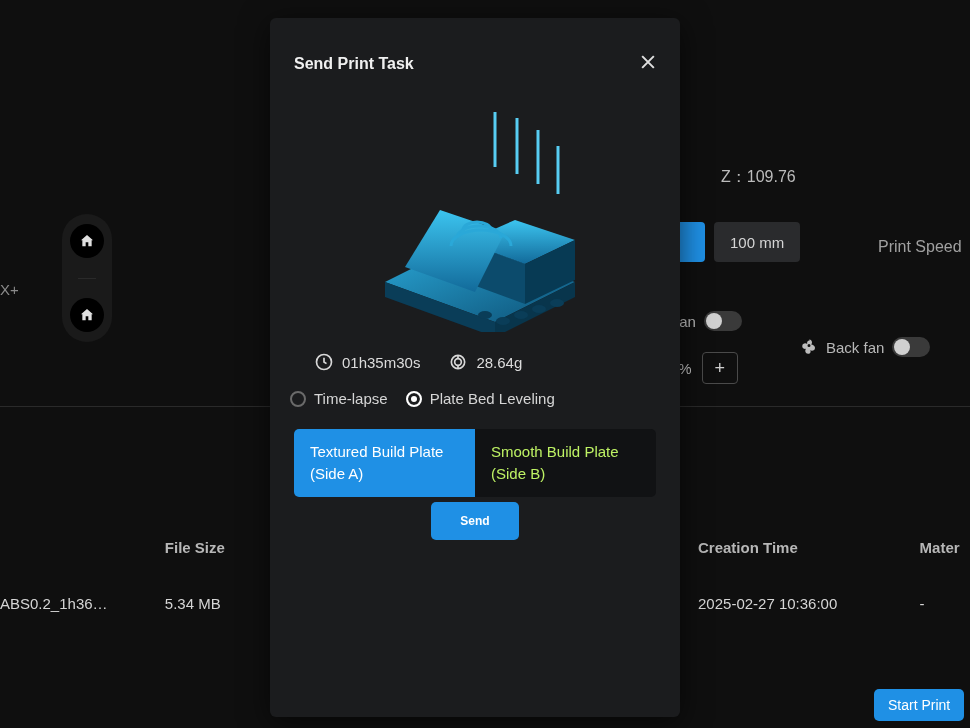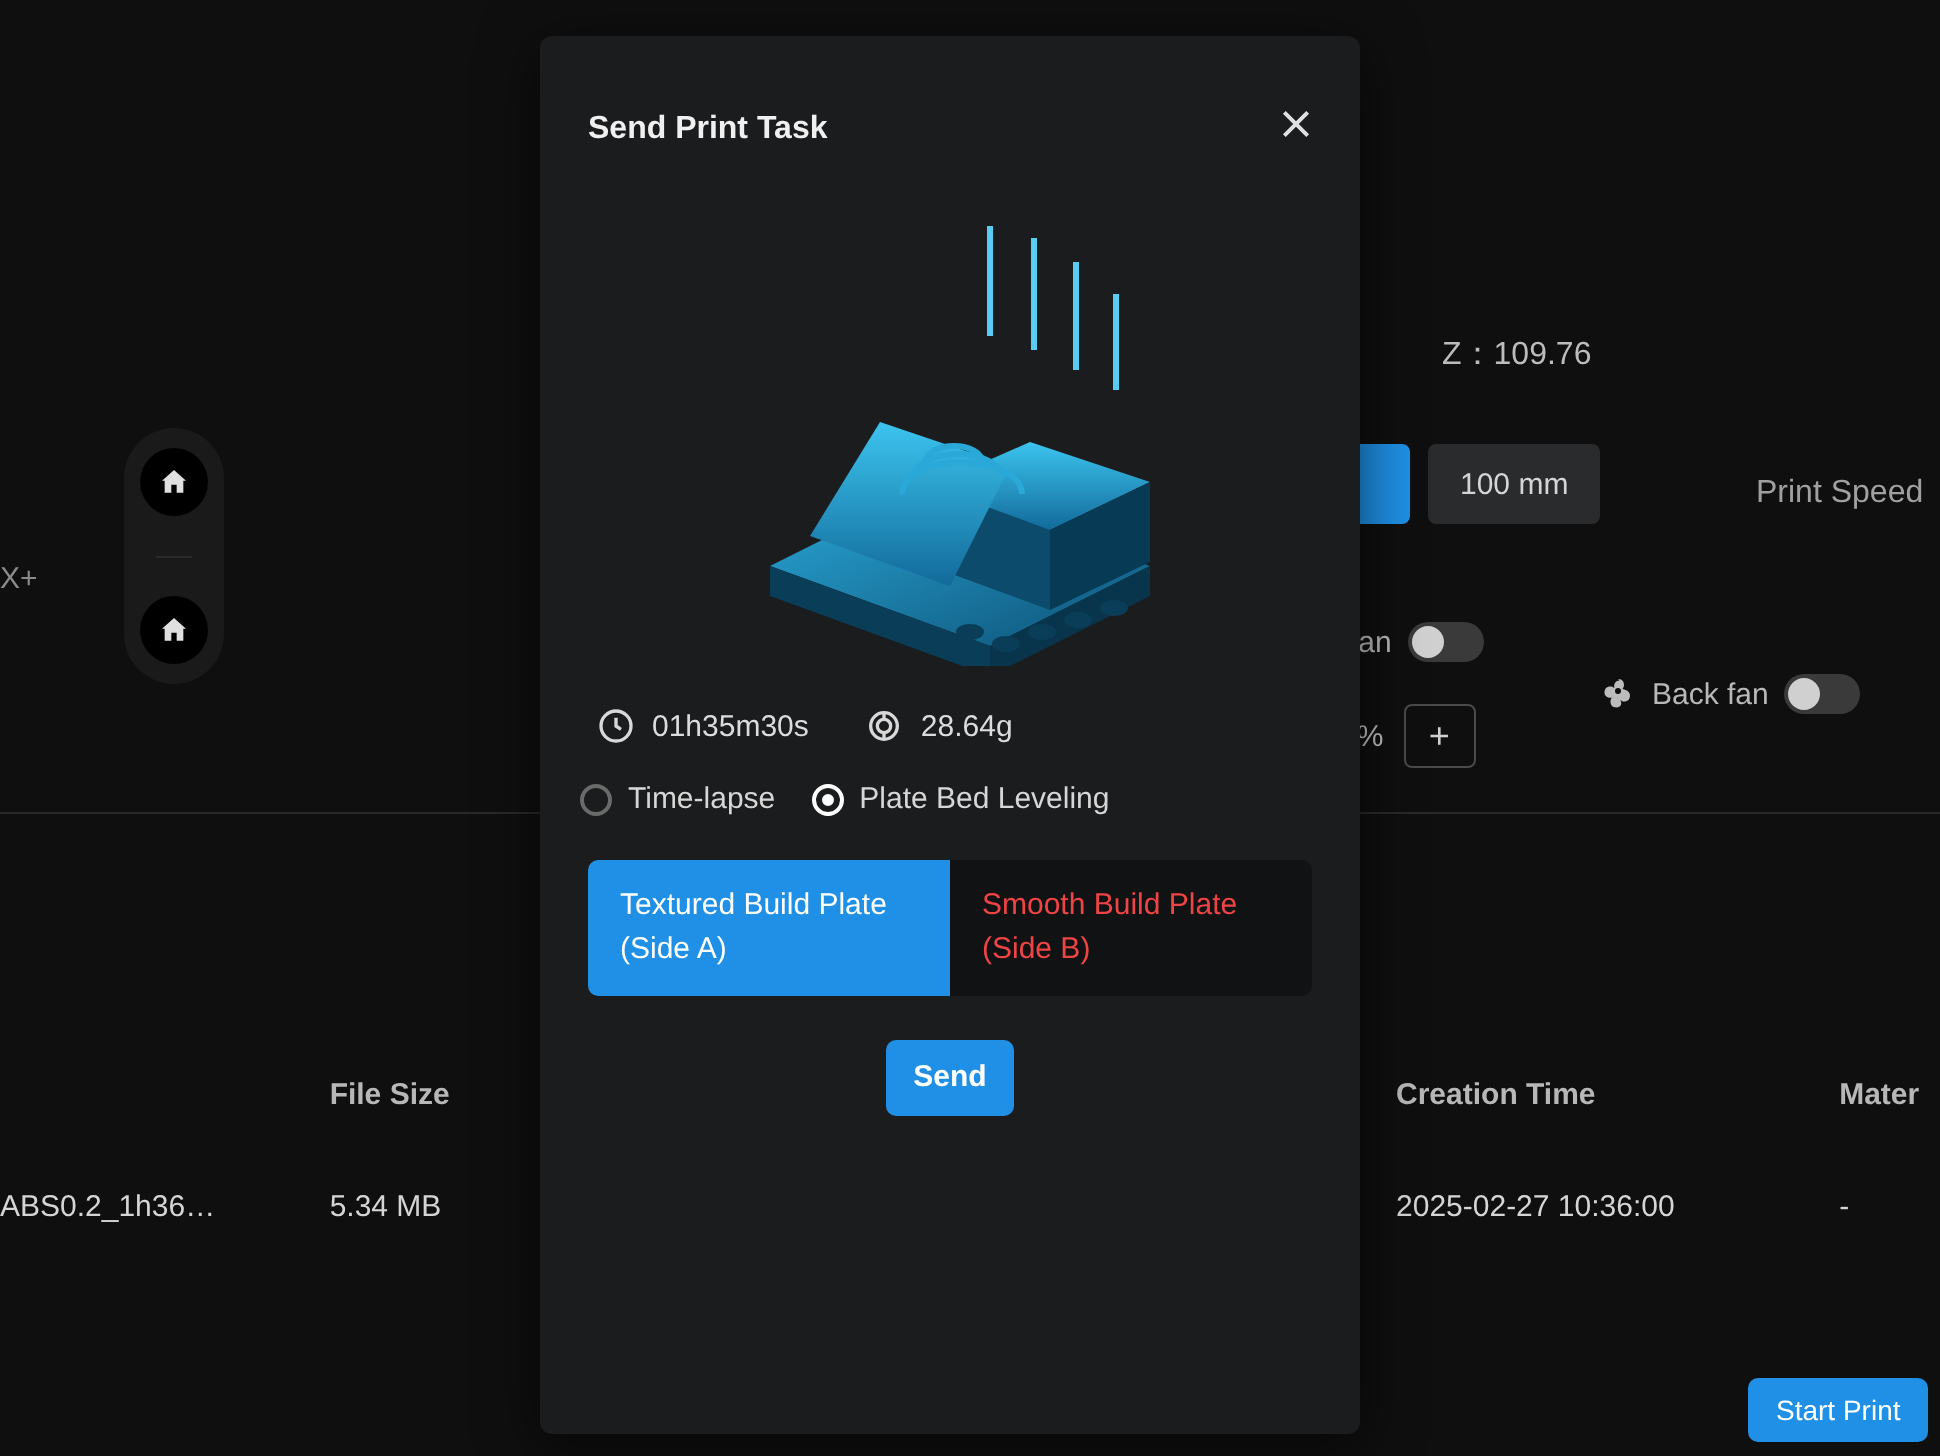--- a/index.html
+++ b/index.html
@@ -42,33 +42,33 @@
   .modal{position:absolute;left:270px;top:18px;width:410px;height:699px;background:#1b1c1e;border-radius:6px;box-shadow:0 6px 30px rgba(0,0,0,.6);}
   .mhdr{display:flex;align-items:center;justify-content:space-between;padding:18px 22px 8px 24px;margin-top:16px;}
   .mtitle{font-weight:700;font-size:16px;color:#f0f0f0;}
   .closebtn{cursor:pointer;}
   .closebtn svg{width:20px;height:20px;stroke:#e0e0e0;stroke-width:2.4;fill:none;}
   .fname{padding:10px 28px 0;text-align:center;font-size:17px;line-height:1.55;color:#c9c9c9;}
 
   .preview{margin:22px auto 14px;width:300px;height:232px;display:flex;align-items:center;justify-content:center;}
   .preview svg{width:260px;height:220px;}
 
-  .statrow{display:flex;align-items:center;gap:28px;padding:0 28px;margin-top:4px;font-size:15px;color:#dcdcdc;}
+  .statrow{display:flex;align-items:center;gap:28px;padding:0 44px;margin-top:4px;font-size:15px;color:#dcdcdc;}
   .stat{display:flex;align-items:center;gap:8px;}
   .sicon{width:20px;height:20px;}
 
   .optrow{display:flex;align-items:center;gap:18px;padding:0 20px;margin-top:18px;font-size:15px;color:#d6d6d6;}
   .radio{width:16px;height:16px;border-radius:50%;border:2px solid #6a6a6a;display:inline-block;}
   .radio.on{border-color:#fff;box-shadow:inset 0 0 0 3px #1b1c1e, inset 0 0 0 10px #fff;}
 
   .segwrap{margin:22px 24px 0;display:flex;border-radius:5px;overflow:hidden;background:#111214;}
-  .seg{flex:1;padding:12px 16px;font-size:15px;line-height:1.45;color:#ef4444;cursor:pointer;}
+  .seg{flex:1;padding:12px 16px;font-size:15px;line-height:1.45;color:#bef264;cursor:pointer;}
   .seg.active{background:#1f90e5;color:#fff;}
 
-  .sendbtn{margin:22px auto 0;width:64px;height:38px;border-radius:5px;background:#1f90e5;color:#fff;font-size:15px;font-weight:600;display:flex;align-items:center;justify-content:center;cursor:pointer;}
+  .sendbtn{margin:5px auto 0;width:88px;height:38px;border-radius:5px;background:#1f90e5;color:#fff;font-size:12px;font-weight:600;display:flex;align-items:center;justify-content:center;cursor:pointer;}
 
   .hr{position:absolute;left:0;top:406px;width:100%;height:1px;background:#2a2a2a;}
 </style>
 </head>
 <body>
 
 <div class="bg">
   <div class="capsule">
     <div class="rbtn">
       <svg viewBox="0 0 24 24">

